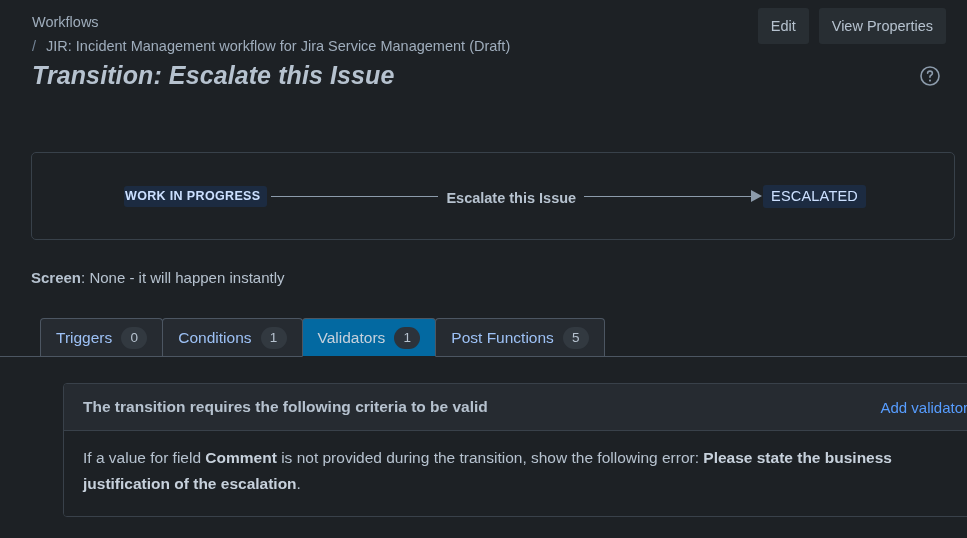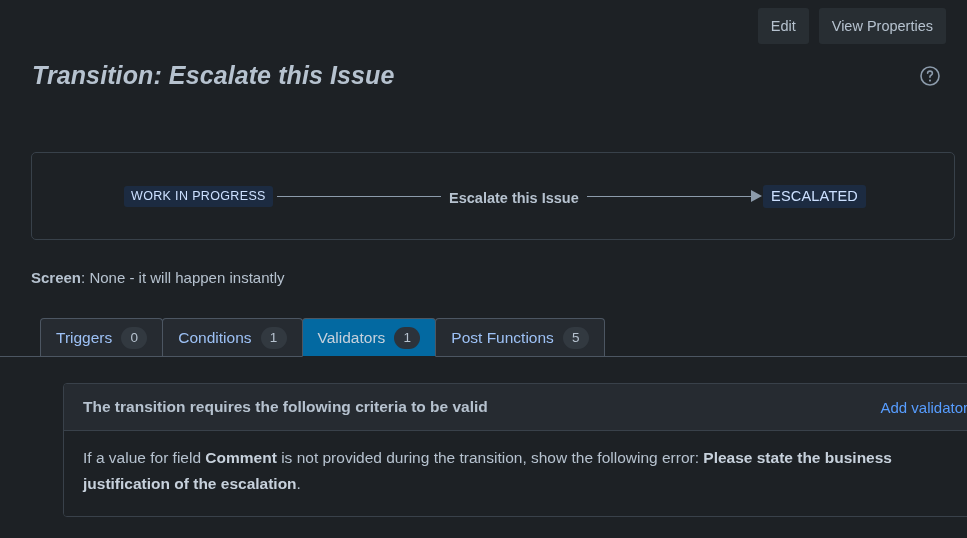--- a/index.html
+++ b/index.html
@@ -105,23 +105,23 @@
     right: 88px;
     top: 0;
     bottom: 0;
     display: flex;
     align-items: center;
   }
   .lozenge {
     background: #1c2b41;
     color: #cce0ff;
     font-size: 12.5px;
-    font-weight: normal;
+    font-weight: bold;
     letter-spacing: 0.35px;
-    padding: 3px 7px 4px 7px;
+    padding: 3px 7px 4px 1px;
     border-radius: 3px;
     white-space: nowrap;
     line-height: 14px;
   }
   .lozenge-escalated {
     font-weight: normal;
     font-size: 14.5px;
     letter-spacing: 0.2px;
     padding: 4px 8px 5px 8px;
   }
@@ -252,20 +252,29 @@
   }
   .panel-body b { font-weight: bold; color: #c7d1dc; }
 </style>
 </head>
 <body>
 
 <div id="app">
 
   <div class="header">
 
+    <div class="breadcrumb">
+      <div>
+        <span class="breadcrumb-root">Workflows</span>
+      </div>
+      <div class="breadcrumb-row2">
+        <span class="breadcrumb-sep">/</span>
+        <span class="breadcrumb-current">JIR: Incident Management workflow for Jira Service Management (Draft)</span>
+      </div>
+    </div>
 
     <div class="page-title">Transition: Escalate this Issue</div>
 
     <div class="header-actions">
       <button class="btn">Edit</button>
       <button class="btn">View Properties</button>
     </div>
 
     <div class="help-icon">
       <svg width="24" height="24" viewBox="0 0 24 24" fill="none" aria-hidden="true">

